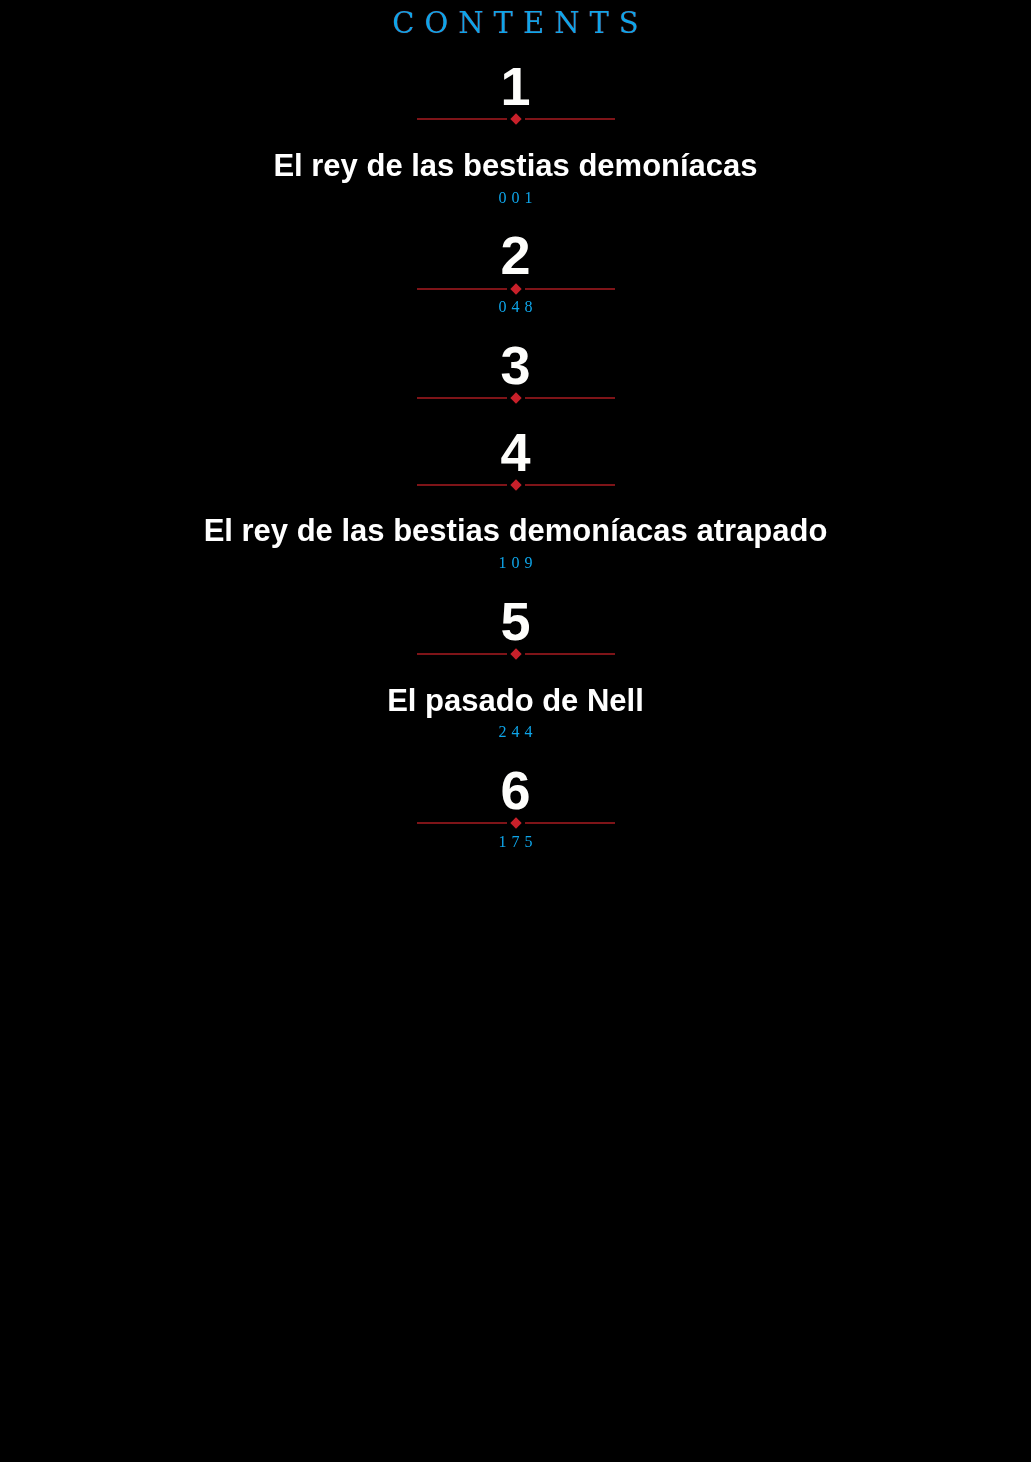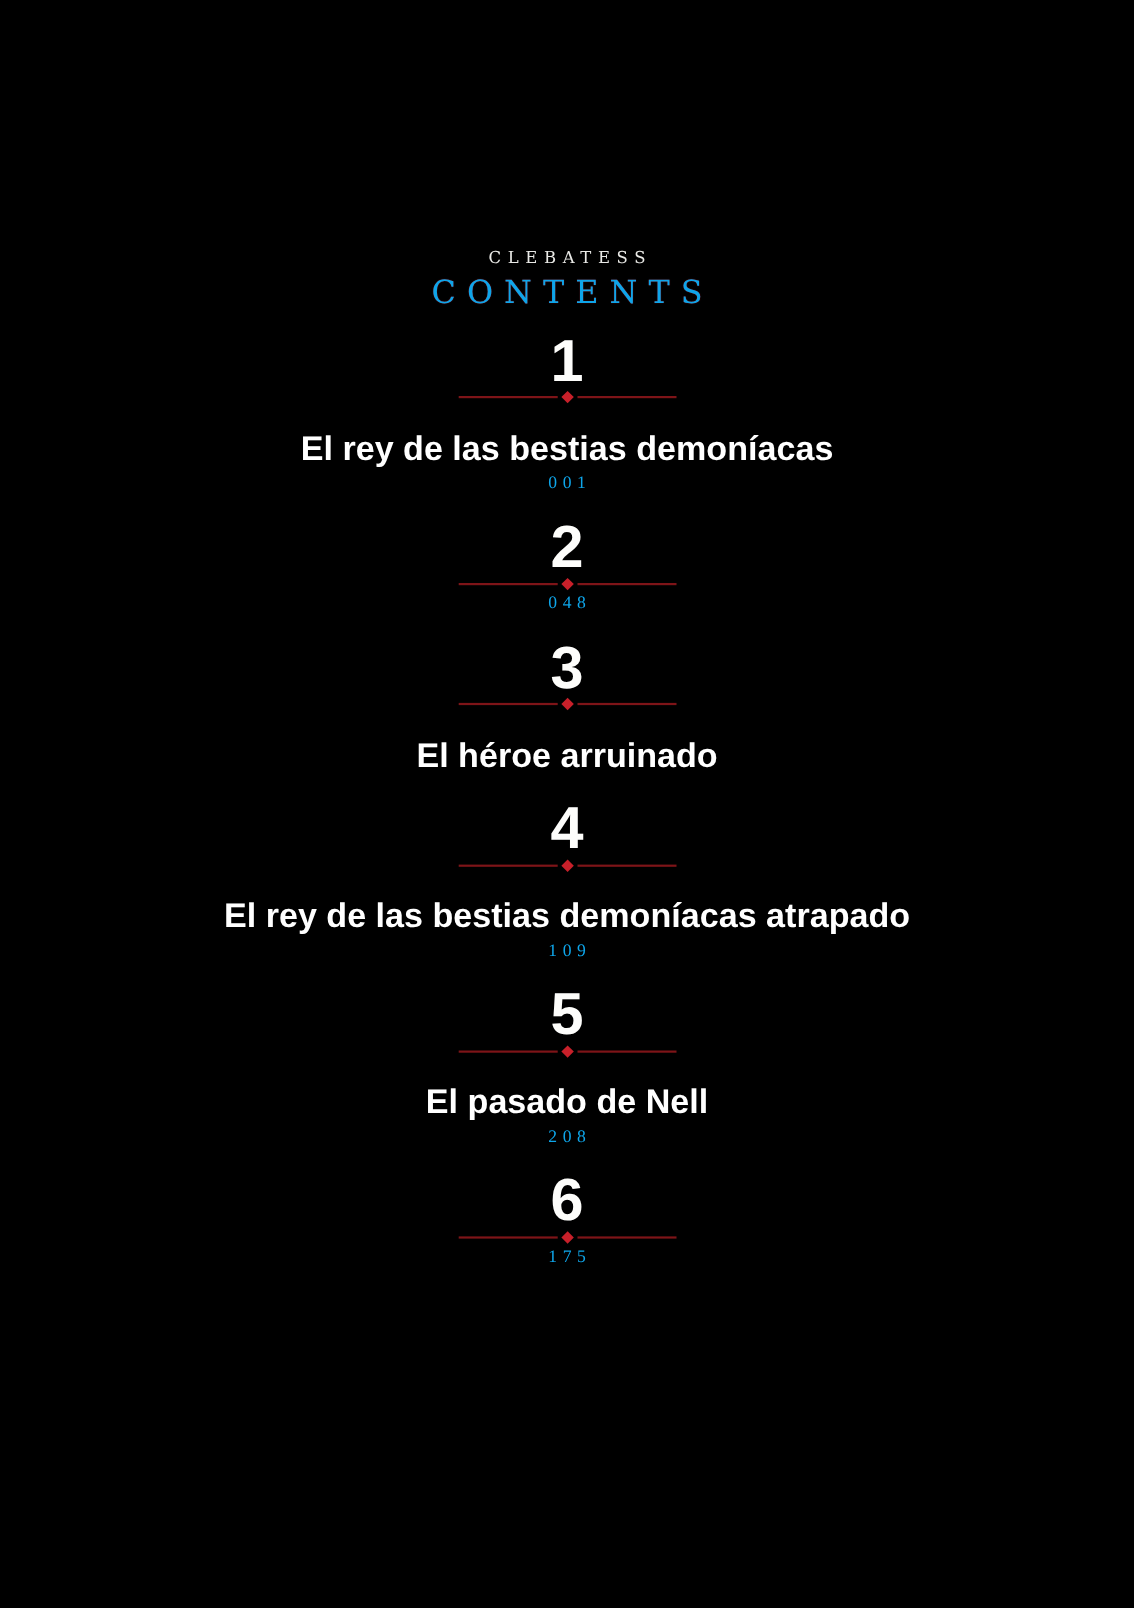--- a/index.html
+++ b/index.html
@@ -77,21 +77,20 @@
     letter-spacing: 5px;
     text-indent: 5px;
     color: #0ea5e9;
   }
 </style>
 </head>
 <body>
 
 <div class="page">
 
-  <div class="series-label">CLEBATESS</div>
   <div class="contents-title">CONTENTS</div>
 
   <div class="chapter-list">
 
     <div class="chapter-entry">
       <div class="chapter-number">1</div>
       <div class="chapter-divider">
         <div class="divider-line"></div>
         <div class="divider-diamond"></div>
         <div class="divider-line"></div>
@@ -110,21 +109,20 @@
       <div class="chapter-page">048</div>
     </div>
 
     <div class="chapter-entry">
       <div class="chapter-number">3</div>
       <div class="chapter-divider">
         <div class="divider-line"></div>
         <div class="divider-diamond"></div>
         <div class="divider-line"></div>
       </div>
-      <div class="chapter-title">El héroe arruinado</div>
     </div>
 
     <div class="chapter-entry">
       <div class="chapter-number">4</div>
       <div class="chapter-divider">
         <div class="divider-line"></div>
         <div class="divider-diamond"></div>
         <div class="divider-line"></div>
       </div>
       <div class="chapter-title">El rey de las bestias demoníacas atrapado</div>
@@ -132,21 +130,21 @@
     </div>
 
     <div class="chapter-entry">
       <div class="chapter-number">5</div>
       <div class="chapter-divider">
         <div class="divider-line"></div>
         <div class="divider-diamond"></div>
         <div class="divider-line"></div>
       </div>
       <div class="chapter-title">El pasado de Nell</div>
-      <div class="chapter-page">208</div>
+      <div class="chapter-page">244</div>
     </div>
 
     <div class="chapter-entry">
       <div class="chapter-number">6</div>
       <div class="chapter-divider">
         <div class="divider-line"></div>
         <div class="divider-diamond"></div>
         <div class="divider-line"></div>
       </div>
       <div class="chapter-page">175</div>

